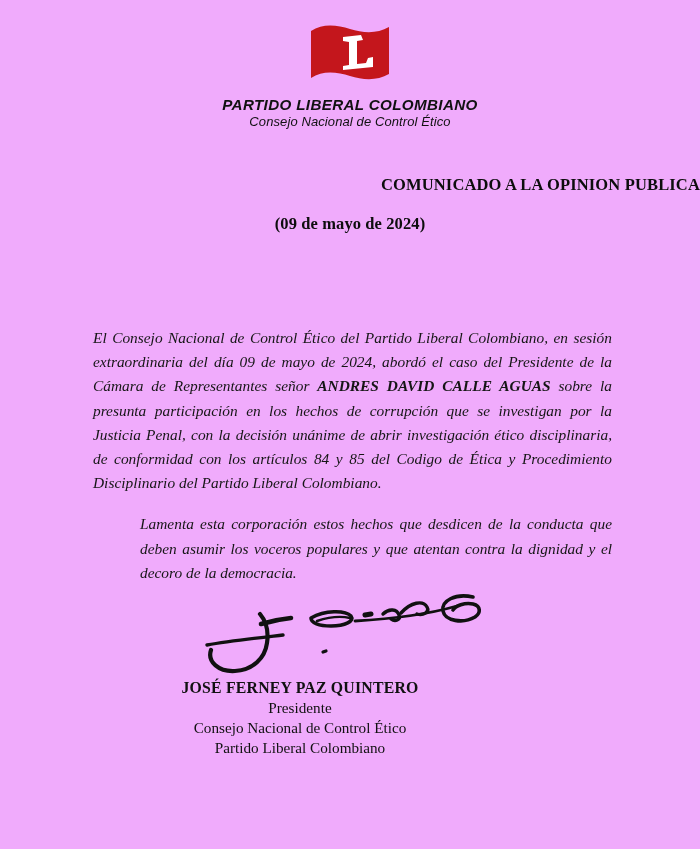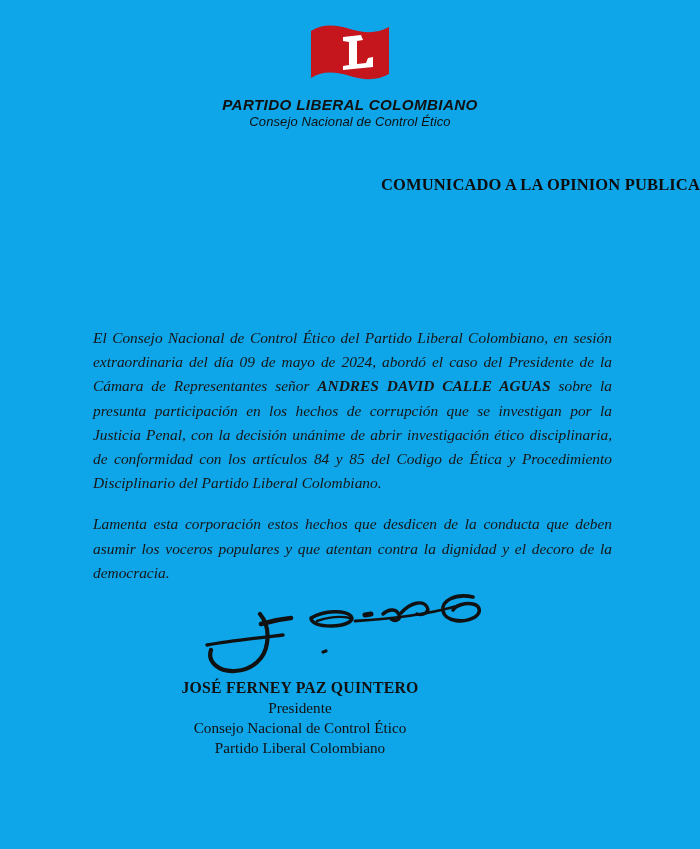--- a/index.html
+++ b/index.html
@@ -13,21 +13,21 @@
     height: 849px;
     position: relative;
     font-family: "Liberation Serif", serif;
     color: #1a1a1a;
     overflow: hidden;
   }
 
   .page {
     position: absolute;
     inset: 0;
-    background: #0ea5e9;
+    background: #f0abfc;
   }
 
   
   .letterhead {
     position: absolute;
     top: 22px;
     left: 0;
     width: 700px;
     text-align: center;
   }
@@ -103,20 +103,21 @@
     text-align: justify;
     text-justify: inter-word;
     font-family: "Liberation Serif", serif;
     font-size: 15.4px;
     line-height: 24.2px;
     color: #161616;
     margin: 0;
   }
   .para + .para {
     margin-top: 17px;
+    margin-left: 47px;
   }
   .para b {
     font-weight: bold;
   }
 
   
   .signature-mark {
     position: absolute;
     top: 588px;
     left: 0;
@@ -186,20 +187,21 @@
       </svg>
     </div>
 
     <div class="org-name">PARTIDO LIBERAL COLOMBIANO</div>
 
     <div class="org-sub">Consejo Nacional de Control Ético</div>
   </div>
 
   <div class="doc-title">COMUNICADO A LA OPINION PUBLICA</div>
 
+  <div class="doc-date">(09 de mayo de 2024)</div>
 
   <div class="body-block">
 
     <p class="para"><span>El Consejo Nacional de Control Ético del Partido Liberal Colombiano, en sesión extraordinaria del día 09 de mayo de 2024, abordó el caso del Presidente de la Cámara de Representantes señor </span><b>ANDRES DAVID CALLE AGUAS</b><span> sobre la presunta participación en los hechos de corrupción que se investigan por la Justicia Penal, con la decisión unánime de abrir investigación ético disciplinaria, de conformidad con los artículos 84 y 85 del Codigo de Ética y Procedimiento Disciplinario del Partido Liberal Colombiano.</span></p>
 
     <p class="para">Lamenta esta corporación estos hechos que desdicen de la conducta que deben asumir los voceros populares y que atentan contra la dignidad y el decoro de la democracia.</p>
   </div>
 
   <div class="signature-mark">
     <svg width="290" height="92" viewBox="0 0 290 92" xmlns="http://www.w3.org/2000/svg" aria-hidden="true">

